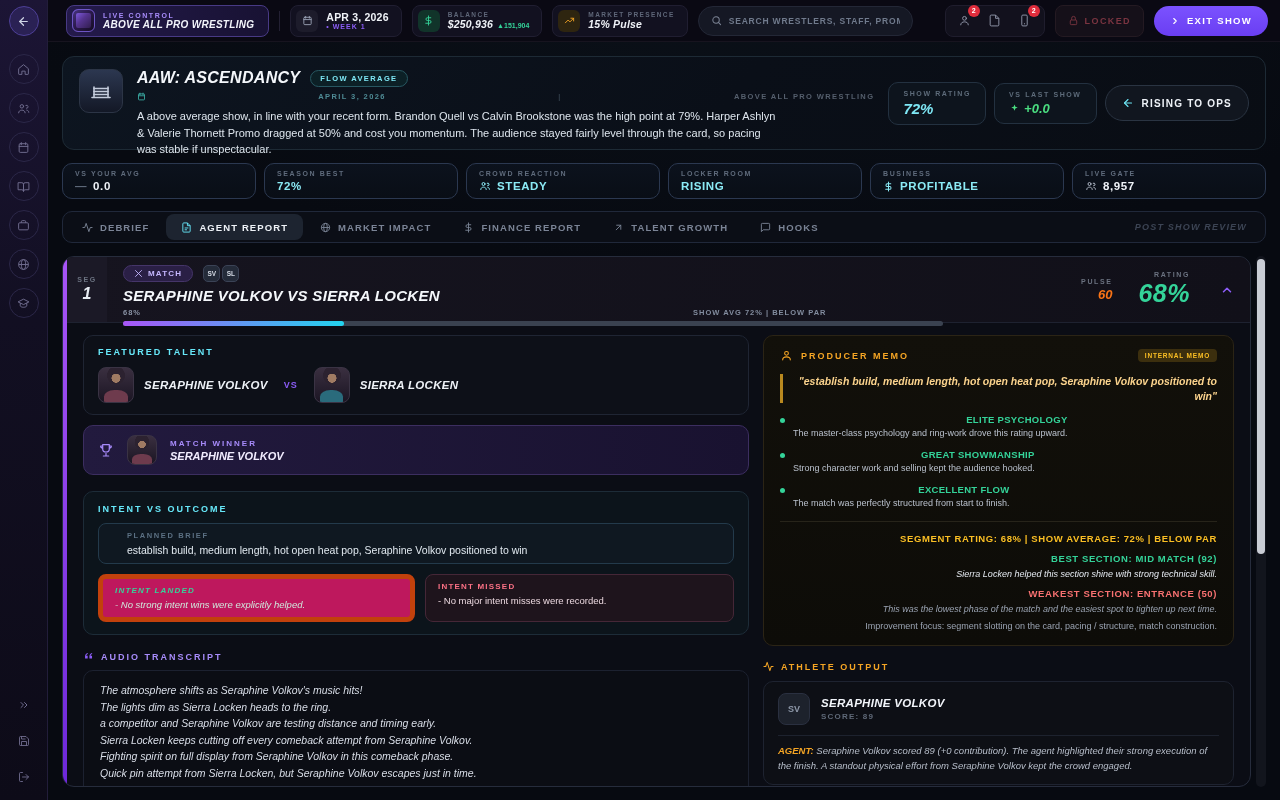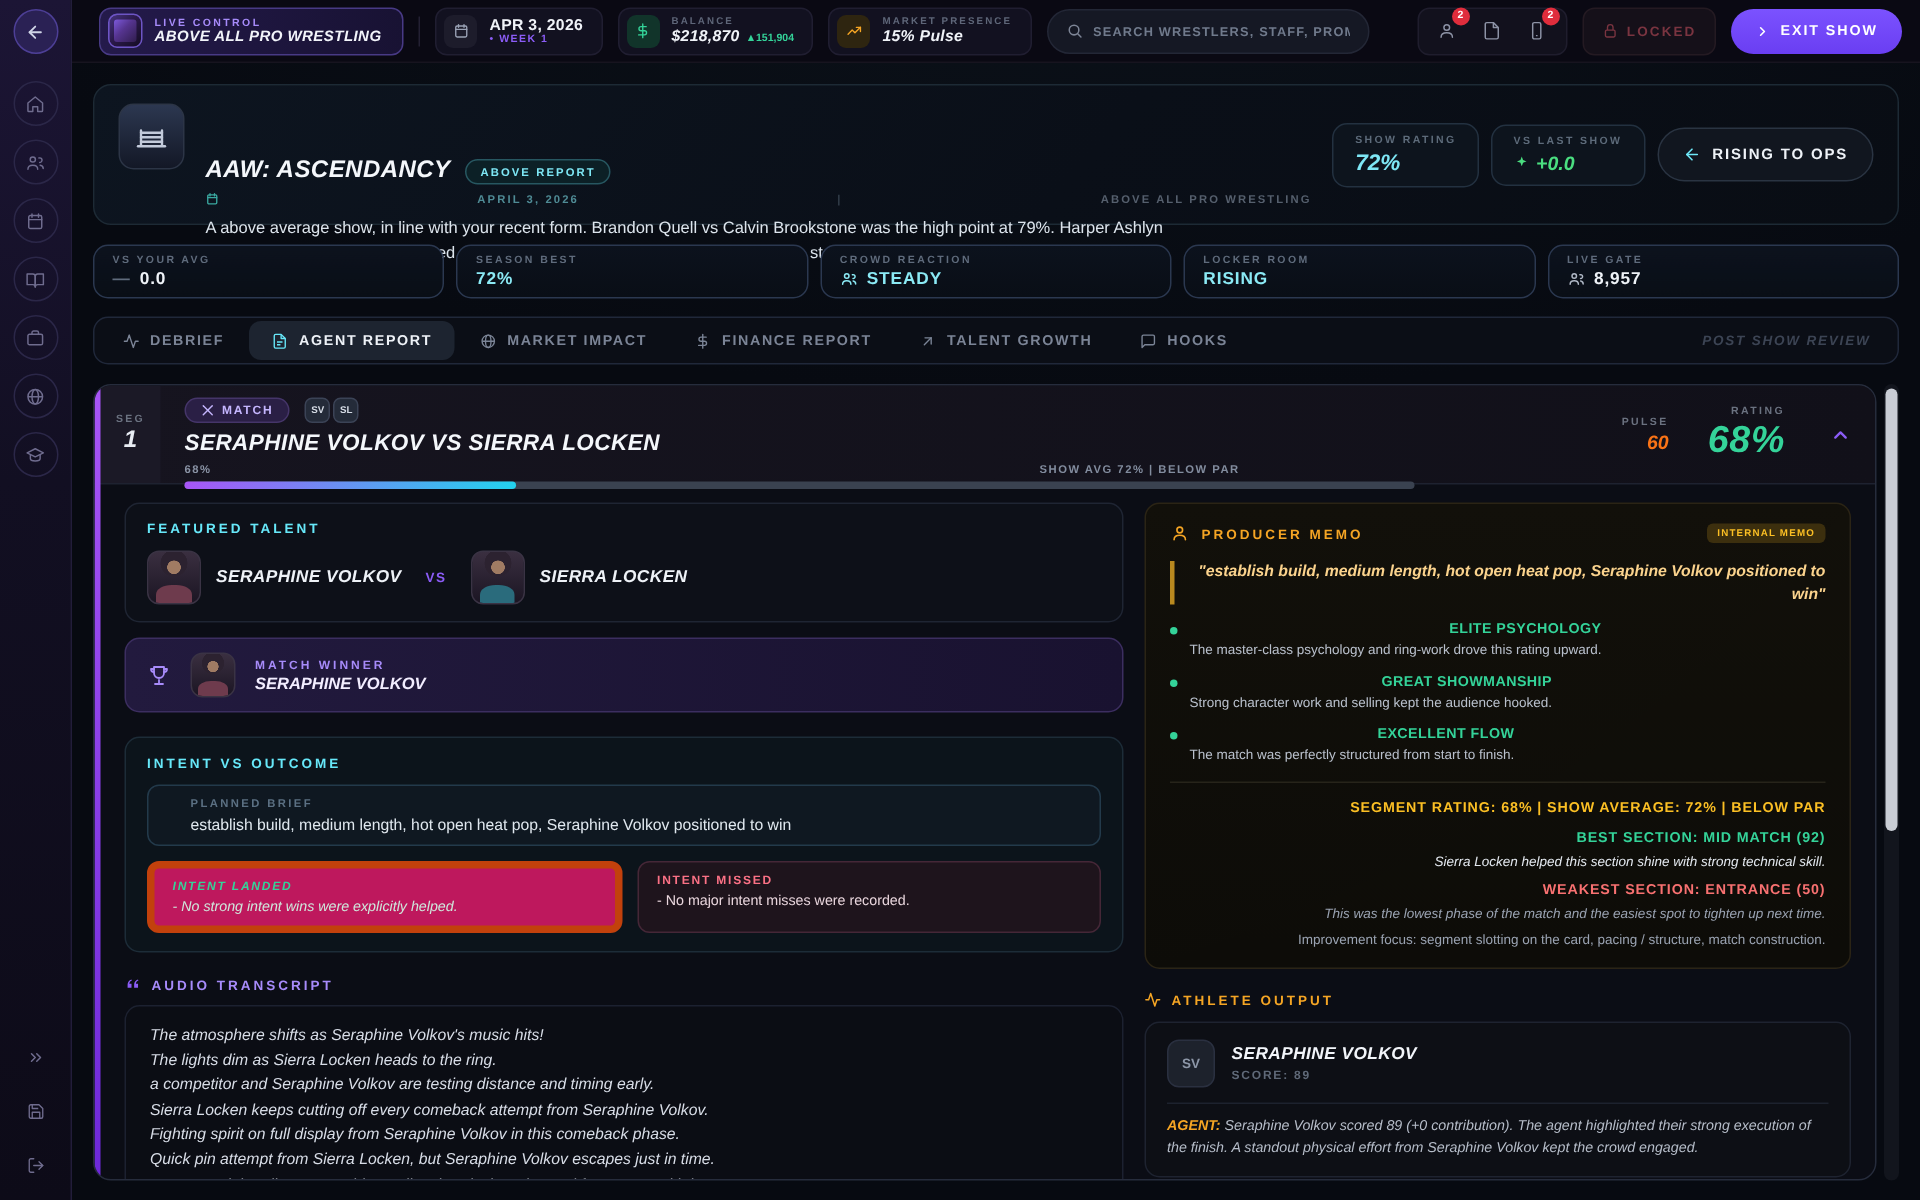--- a/index.html
+++ b/index.html
@@ -57,21 +57,21 @@
 
   
   .main { position:absolute; left:48px; top:42px; width:1232px; height:758px; padding:14px; overflow:hidden;
     background:radial-gradient(1200px 500px at 55% -10%, #0b1119 0%, #070a11 60%); }
 
   
   .show-card { display:flex; gap:14px; border:1px solid #1d2a35; border-radius:12px; padding:12px 16px;
     background:linear-gradient(130deg,#0d1520 0%, #0a0f18 55%, #090d14 100%); height:94px; }
   .show-icon { width:44px; height:44px; border-radius:10px; border:1px solid #2c3546; flex:0 0 44px;
     background:linear-gradient(180deg,#2c3750,#131826); display:flex; align-items:center; justify-content:center; color:#c3cbdb; }
-  .show-mid { flex:1; min-width:0;margin-top:36px; }
+  .show-mid { flex:1; min-width:0; }
   .show-title-row { display:flex; align-items:center; gap:10px; }
   .show-title { font-size:16px; font-weight:bold; font-style:italic; letter-spacing:.3px; color:#f4f7fb; }
   .show-badge { font-size:7.5px; font-weight:bold; letter-spacing:1.4px; color:#7ee7f5; background:#0c2026;
     border:1px solid #275761; border-radius:10px; padding:3px 9px; }
   .show-sub { display:flex; align-items:center; gap:7px; margin-top:5px;
     font-size:7.5px; font-weight:bold; letter-spacing:1.4px; color:#4f8b95;justify-content:space-between; }
   .show-sub .sep { color:#333f4c; } .show-sub .promo { color:#555f6d; }
   .show-summary { margin-top:7px; font-size:11px; line-height:1.5; color:#dde5ed; max-width:640px; }
   .show-right { display:flex; align-items:center; gap:8px; }
   .metric-chip { background:#0d141d; border:1px solid #233140; border-radius:10px; padding:7px 14px; }
@@ -343,21 +343,21 @@
     <div class="chip stat-chip">
       <div class="sq-icon" style="background:#11342a;color:#34d399">
           <svg width="11" height="11" viewBox="0 0 24 24" fill="none" stroke="currentColor" stroke-width="2" stroke-linecap="round">
             <path d="M12 2v20"></path>
             <path d="M17 6H9.5a3 3 0 0 0 0 6h5a3 3 0 0 1 0 6H6"></path>
           </svg>
         </div>
       <div>
         <div class="tb-label">BALANCE</div>
         <div style="display:flex;align-items:baseline">
-          <span class="tb-value">$218,870</span>
+          <span class="tb-value">$250,936</span>
           <span class="tb-delta">▲151,904</span>
         </div>
       </div>
     </div>
     <div class="chip stat-chip">
       <div class="sq-icon" style="background:#2e2510;color:#f5a524">
           <svg width="11" height="11" viewBox="0 0 24 24" fill="none" stroke="currentColor" stroke-width="2" stroke-linecap="round" stroke-linejoin="round">
             <path d="M3 17l6-6 4 4 8-8"></path>
             <path d="M15 7h6v6"></path>
           </svg>
@@ -431,21 +431,21 @@
       <div class="show-icon">
         <svg width="24" height="24" viewBox="0 0 24 24" fill="none" stroke="currentColor" stroke-width="1.6" stroke-linecap="round">
             <path d="M5 18V8M19 18V8"></path>
             <path d="M5 9.5h14M5 12.5h14M5 15.5h14"></path>
             <path d="M3 18.5h18"></path>
           </svg>
       </div>
       <div class="show-mid">
         <div class="show-title-row">
           <span class="show-title">AAW: ASCENDANCY</span>
-          <span class="show-badge">ABOVE REPORT</span>
+          <span class="show-badge">FLOW AVERAGE</span>
         </div>
         <div class="show-sub">
           <span style="color:#3aa8a0">
               <svg width="9" height="9" viewBox="0 0 24 24" fill="none" stroke="currentColor" stroke-width="2.4" stroke-linecap="round">
                 <rect x="4" y="5" width="16" height="16" rx="2"></rect>
                 <path d="M4 10h16M8 3v4M16 3v4"></path>
               </svg>
             </span>
           <span>APRIL 3, 2026</span>
           <span class="sep">|</span>
@@ -506,20 +506,32 @@
                 <path d="M17.5 14.6c2 .4 3.4 1.8 3.4 3.9"></path>
               </svg>
             </span>
             <span>STEADY</span>
           </div>
       </div>
       <div class="stat-box">
         <div class="lab">LOCKER ROOM</div>
         <div class="val cyan">
             <span>RISING</span>
+          </div>
+      </div>
+      <div class="stat-box">
+        <div class="lab">BUSINESS</div>
+        <div class="val cyan">
+            <span>
+              <svg width="11" height="11" viewBox="0 0 24 24" fill="none" stroke="currentColor" stroke-width="2.2" stroke-linecap="round">
+                <path d="M12 2v20"></path>
+                <path d="M17 6H9.5a3 3 0 0 0 0 6h5a3 3 0 0 1 0 6H6"></path>
+              </svg>
+            </span>
+            <span>PROFITABLE</span>
           </div>
       </div>
       <div class="stat-box">
         <div class="lab">LIVE GATE</div>
         <div class="val">
             <span style="color:#aeb6c4">
               <svg width="12" height="12" viewBox="0 0 24 24" fill="none" stroke="currentColor" stroke-width="2" stroke-linecap="round">
                 <circle cx="9" cy="8" r="3"></circle>
                 <path d="M3.5 19c0-3 2.5-4.7 5.5-4.7s5.5 1.7 5.5 4.7"></path>
                 <path d="M16.5 6.4a2.6 2.6 0 1 1 .9 5"></path>

